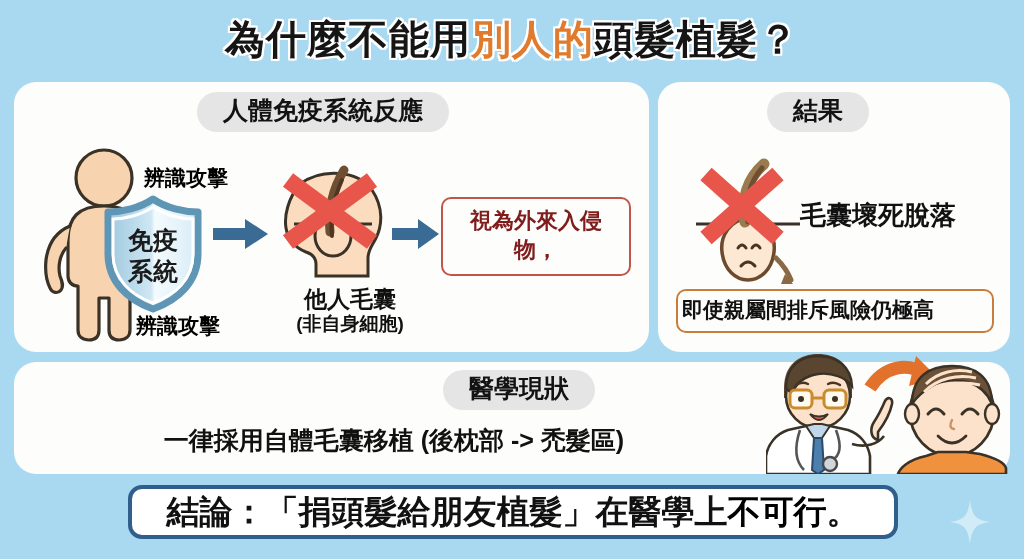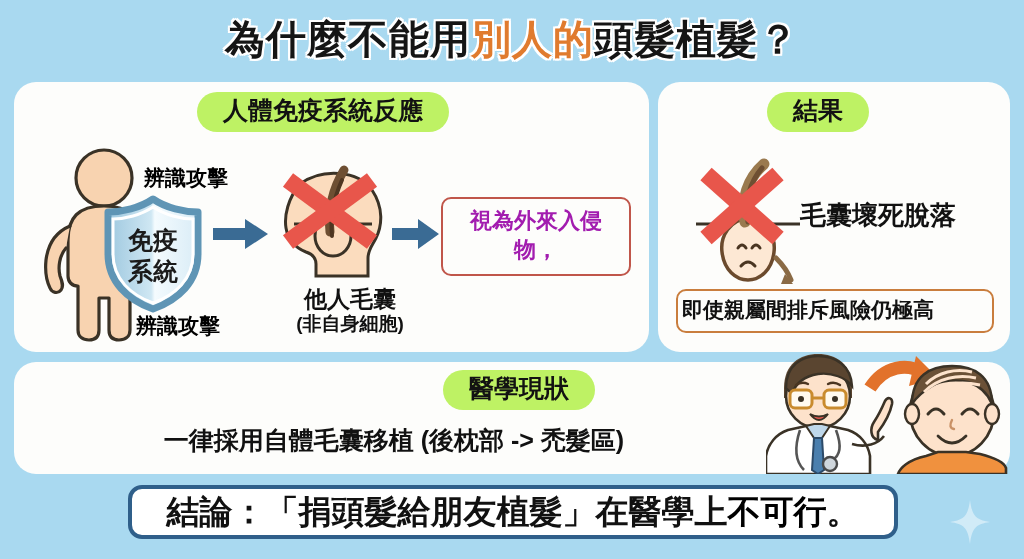--- a/index.html
+++ b/index.html
@@ -43,21 +43,21 @@
     position: absolute;
     background: #fdfdfb;
     border-radius: 22px;
   }
   #panel-immune { left: 14px;  top: 82px;  width: 635px; height: 270px; }
   #panel-result { left: 658px; top: 82px;  width: 352px; height: 270px; }
   #panel-medical{ left: 14px;  top: 362px; width: 996px; height: 112px; }
 
   .pill {
     position: absolute;
-    background: #bef264;
+    background: #e5e5e5;
     border-radius: 999px;
     font-size: 25px;
     font-weight: bold;
     color: #121212;
     padding: 4px 26px 7px 26px;
     white-space: nowrap;
     line-height: 1.15;
   }
   #pill-immune  { left: 197px; top: 92px; }
   #pill-result  { left: 767px; top: 92px; }
@@ -96,21 +96,21 @@
     top: 197px;
     width: 190px;
     box-sizing: border-box;
     border: 2px solid #c0564a;
     border-radius: 10px;
     background: #fdfdfb;
     padding: 8px 6px 10px 6px;
     text-align: center;
     font-size: 22px;
     font-weight: bold;
-    color: #a21caf;
+    color: #7f1d1d;
     line-height: 1.3;
   }
 
   
   #lbl-necrosis {
     position: absolute;
     left: 800px;
     top: 198px;
     font-size: 26px;
     font-weight: bold;

